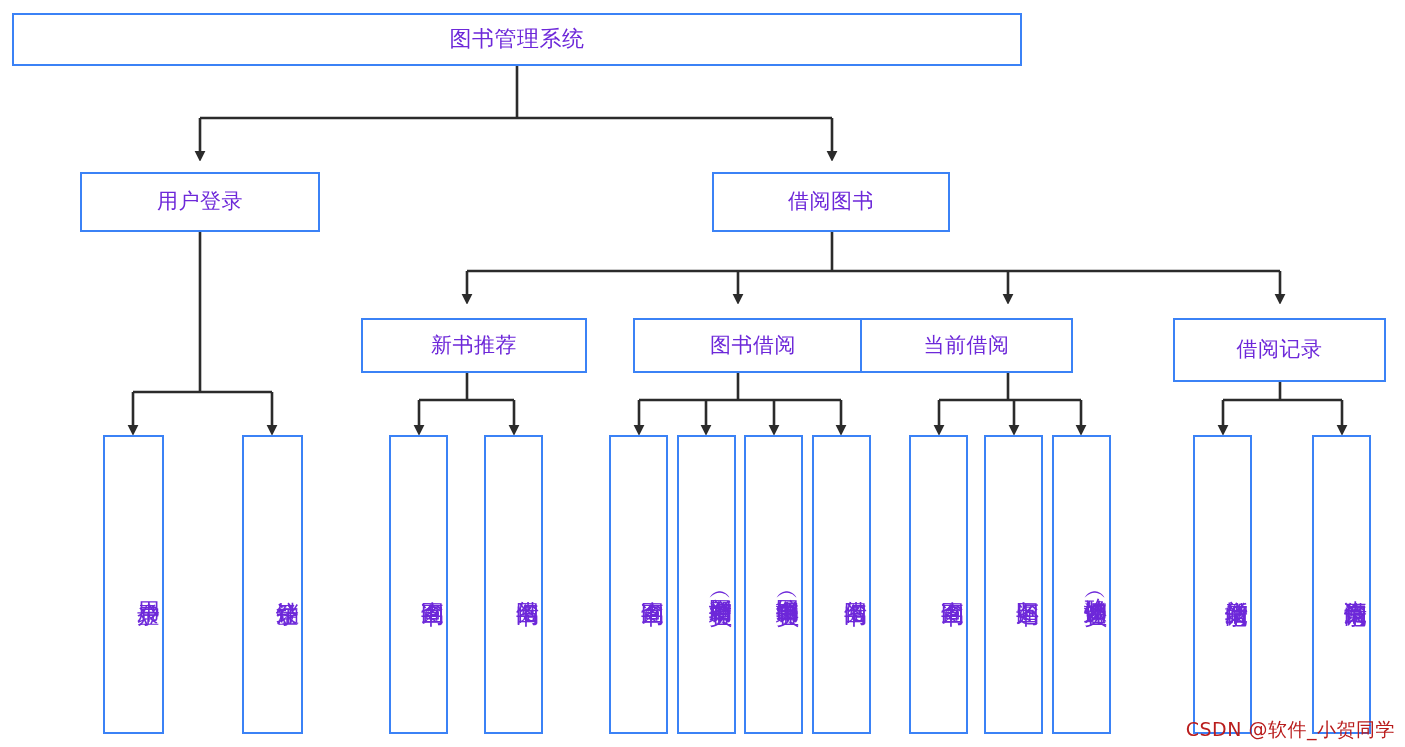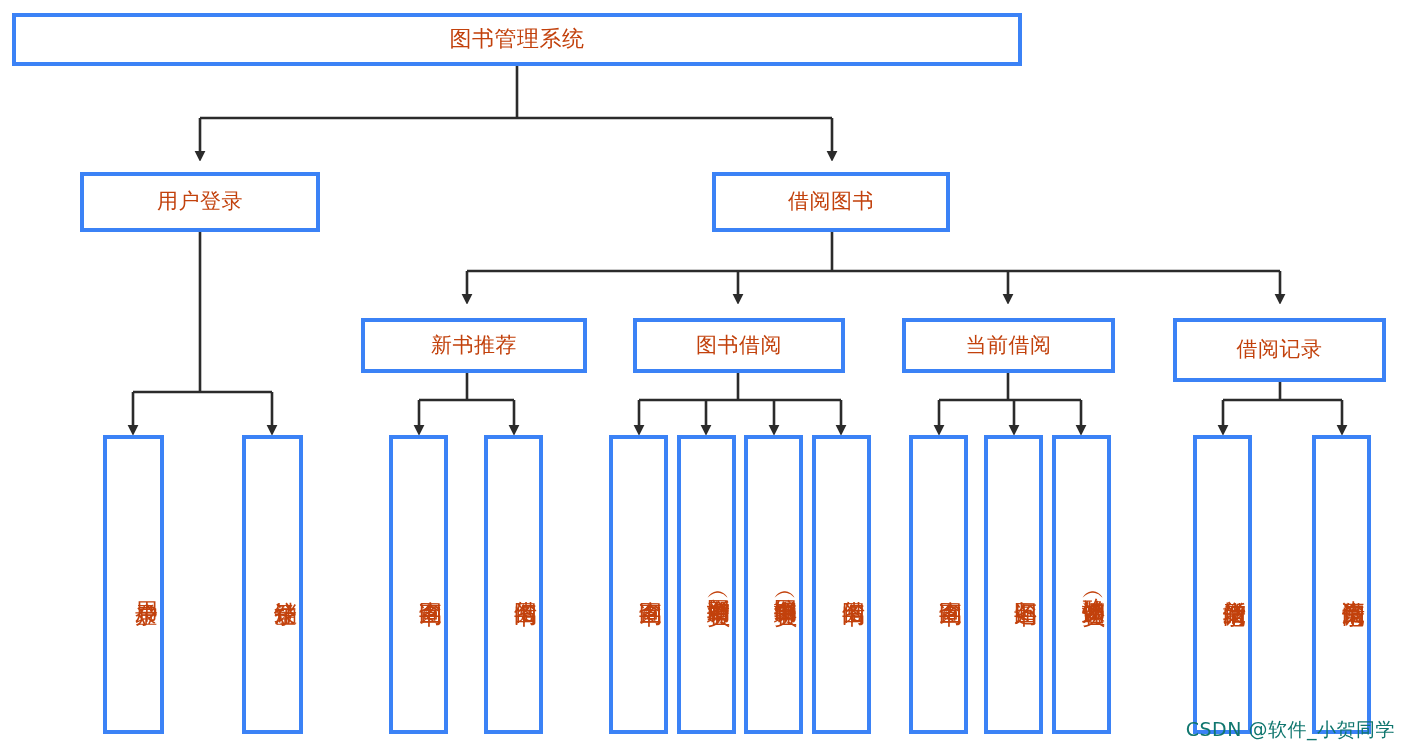--- a/index.html
+++ b/index.html
@@ -22,25 +22,25 @@
     left: 0;
     top: 0;
     width: 1405px;
     height: 747px;
     pointer-events: none;
   }
   .node {
     position: absolute;
     box-sizing: border-box;
     background: #ffffff;
-    border: 4px solid #3b82f6;
+    border: 2px solid #3b82f6;
     display: flex;
     align-items: center;
     justify-content: center;
-    color: #c2410c;
+    color: #6d28d9;
     font-family: Liberation Serif, serif;
   }
   .node.h-node {
     font-size: 21px;
     letter-spacing: 0.5px;
     line-height: 1.1;
   }
   .node.root-node {
     font-size: 22px;
   }
@@ -58,21 +58,21 @@
   .node.v-node .vlabel {
     writing-mode: vertical-rl;
     text-orientation: upright;
     display: block;
   }
   .watermark {
     position: absolute;
     right: 10px;
     bottom: 4px;
     font-size: 19px;
-    color: #0f766e;
+    color: #b91c1c;
     white-space: nowrap;
     letter-spacing: 0.5px;
   }
 </style>
 </head>
 <body>
 
 <div id="canvas">
 
   <svg id="wires" viewBox="0 0 1405 747" xmlns="http://www.w3.org/2000/svg">
@@ -132,24 +132,24 @@
   <div class="node h-node" style="left:80px; top:172px; width:240px; height:60px;">
     <span>用户登录</span>
   </div>
   <div class="node h-node" style="left:712px; top:172px; width:238px; height:60px;">
     <span>借阅图书</span>
   </div>
 
   <div class="node h-node" style="left:361px; top:318px; width:226px; height:55px;">
     <span>新书推荐</span>
   </div>
-  <div class="node h-node" style="left:633px; top:318px; width:212px; height:55px;">
+  <div class="node h-node" style="left:633px; top:318px; width:240px; height:55px;">
     <span>图书借阅</span>
   </div>
-  <div class="node h-node" style="left:902px; top:318px; width:213px; height:55px;">
+  <div class="node h-node" style="left:860px; top:318px; width:213px; height:55px;">
     <span>当前借阅</span>
   </div>
   <div class="node h-node" style="left:1173px; top:318px; width:213px; height:64px;">
     <span>借阅记录</span>
   </div>
 
   <div class="node v-node" style="left:103px; top:435px; width:61px; height:299px;">
     <span class="vlabel">用户登录</span>
   </div>
   <div class="node v-node" style="left:242px; top:435px; width:61px; height:299px;">

